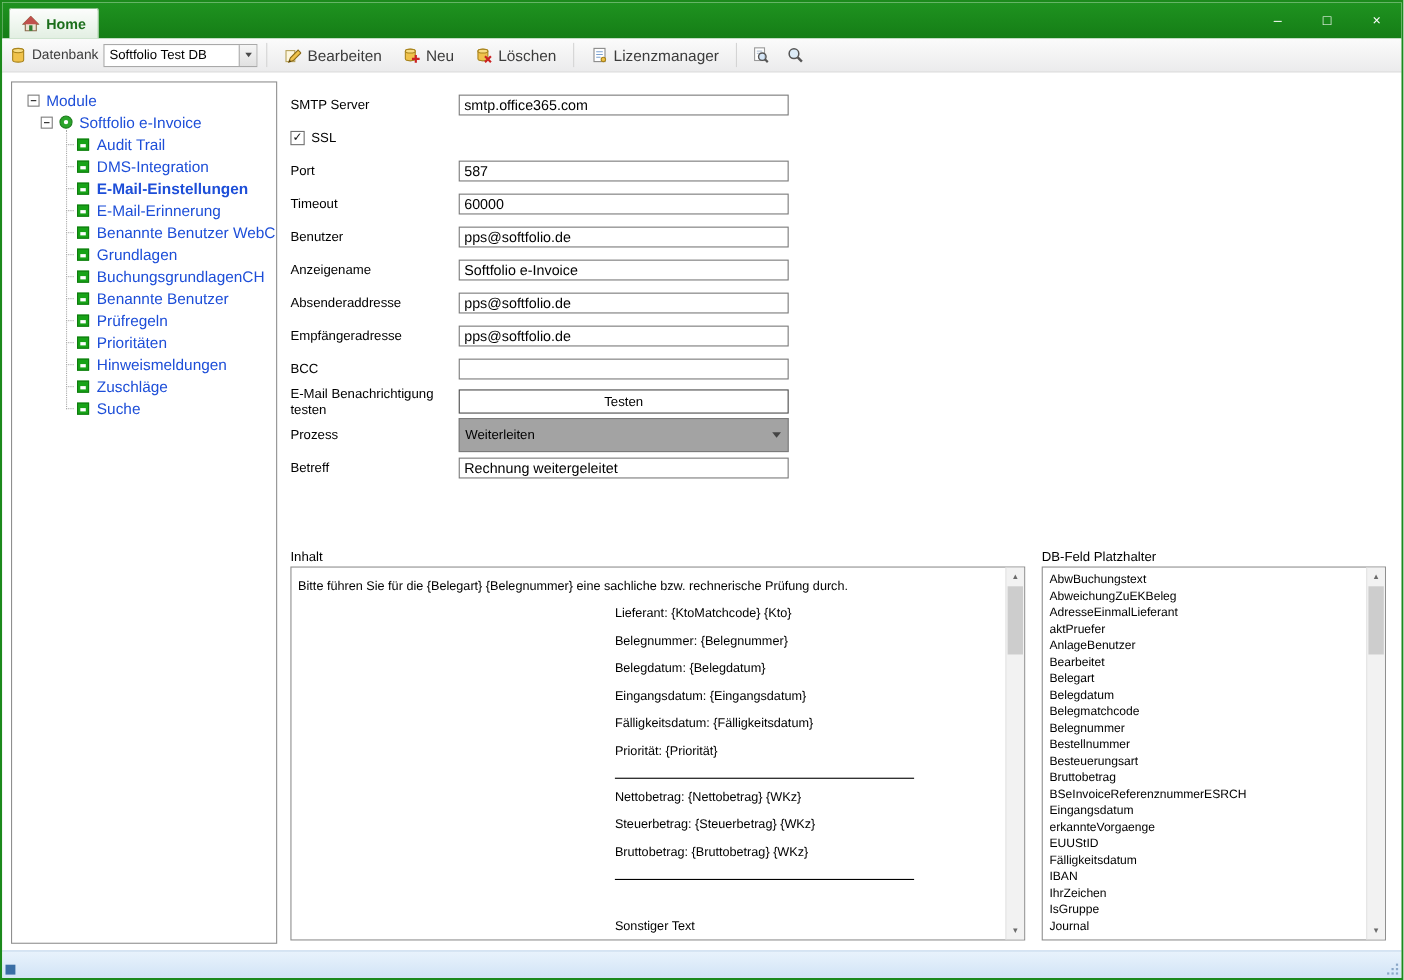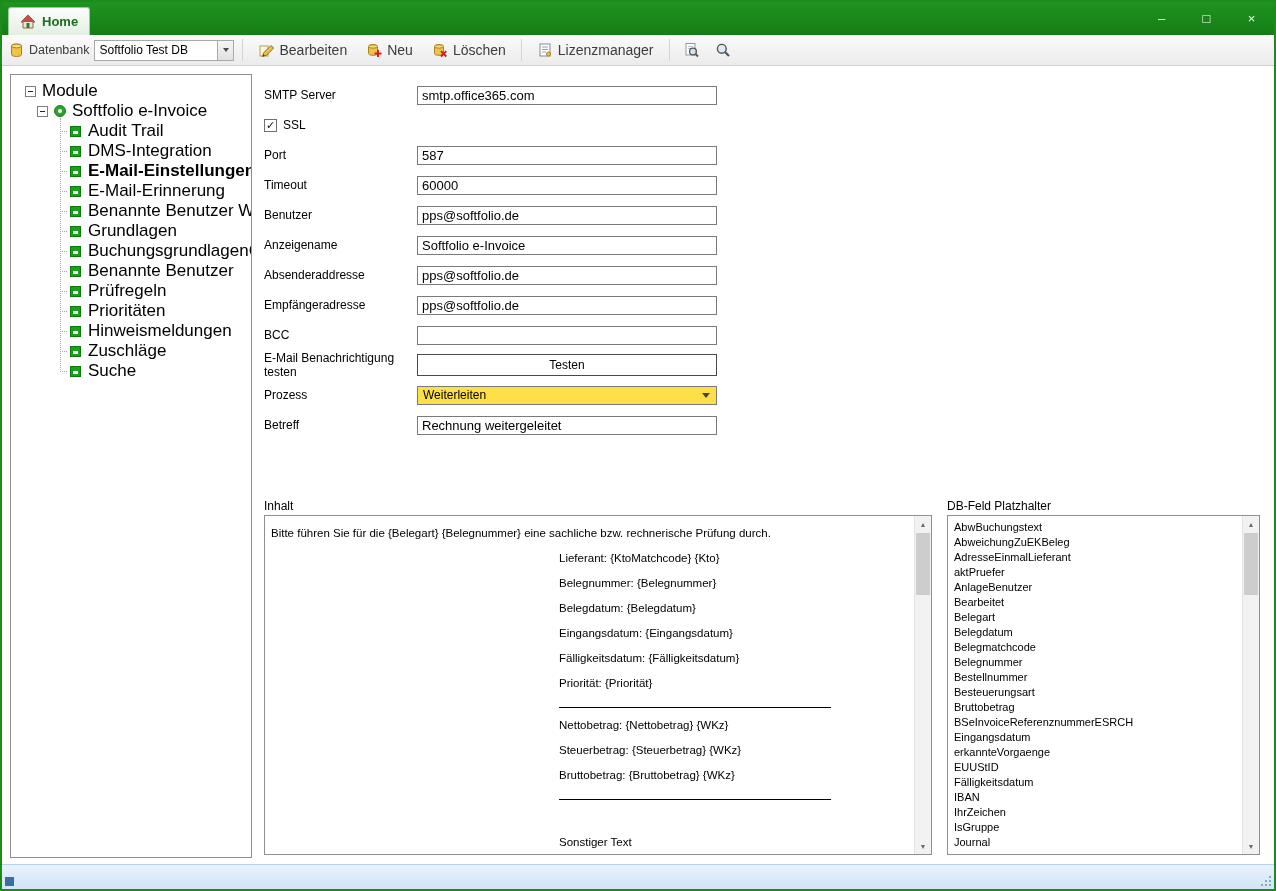--- a/index.html
+++ b/index.html
@@ -39,36 +39,36 @@
   .expander{width:9px;height:9px;border:1px solid #7d7d7d;background:#fff;display:inline-block;position:relative;margin-right:6px;flex:none;box-sizing:content-box;}
   .expander::after{content:"";position:absolute;left:2px;right:2px;top:4px;height:1px;background:#222;}
   .group-icon{width:12px;height:12px;border-radius:50%;background:#2aa52a;border:1px solid #1d7d1d;margin-right:6px;position:relative;flex:none;box-sizing:border-box;}
   .group-icon::after{content:"";position:absolute;left:3px;top:3px;width:4px;height:4px;background:#fff;border-radius:50%;}
   .tree-children{position:relative;}
   .tree-children::before{content:"";position:absolute;left:49px;top:-3px;bottom:9px;border-left:1px dotted #a8a8a8;}
   .tree-item{display:flex;align-items:center;height:20px;padding-left:49px;cursor:default;}
   .tree-stub{width:7px;border-top:1px dotted #a8a8a8;margin-right:3px;flex:none;}
   .leaf-icon{width:11px;height:11px;background:#17a317;border:1px solid #0f7a0f;margin-right:7px;position:relative;flex:none;box-sizing:border-box;}
   .leaf-icon::after{content:"";position:absolute;left:2px;bottom:2px;width:5px;height:3px;background:#fff;}
-  .tree-text{font-size:17px;color:#000000;white-space:nowrap;}
+  .tree-text{font-size:14px;color:#1d4ed8;white-space:nowrap;}
   .tree-item.selected .tree-text{font-weight:700;}
 
   
   .form-area{position:absolute;left:262px;top:14px;width:470px;}
   .form-row{display:flex;align-items:center;height:30px;}
   .form-label{width:153px;flex:none;font-size:12px;color:#000;}
   .form-field{width:300px;flex:none;}
   .textbox{width:100%;height:19px;box-sizing:border-box;border:1px solid #7a7a7a;padding:1px 4px;
     font-family:"Liberation Sans","DejaVu Sans",sans-serif;font-size:13px;color:#000;background:#fff;}
   .checkbox-wrap{display:flex;align-items:center;gap:6px;width:auto;}
   .checkbox{width:13px;height:13px;border:1px solid #707070;background:#fff;display:flex;align-items:center;justify-content:center;
     font-size:11px;line-height:13px;color:#111;box-sizing:border-box;flex:none;}
   .test-button{width:100%;height:22px;border:1px solid #4a4a4a;background:#fff;
     font-family:"Liberation Sans","DejaVu Sans",sans-serif;font-size:12px;color:#000;cursor:default;}
-  .selectbox{display:flex;align-items:center;height:19px;border:1px solid #7a7a7a;background:#fde047;box-sizing:border-box;cursor:default;}
+  .selectbox{display:flex;align-items:center;height:31px;border:1px solid #7a7a7a;background:#a3a3a3;box-sizing:border-box;cursor:default;}
   .select-text{flex:1;padding:0 5px;font-size:12px;white-space:nowrap;overflow:hidden;}
   .select-chevron{width:0;height:0;border-left:4px solid transparent;border-right:4px solid transparent;border-top:5px solid #444;margin-right:6px;flex:none;}
 
   
   .content-label{position:absolute;left:262px;top:433px;font-size:12px;color:#000;}
   .content-box{position:absolute;left:262px;top:449px;width:668px;height:340px;border:1px solid #8f8f8f;background:#fff;box-sizing:border-box;}
   .content-inner{position:absolute;left:6px;top:5px;right:22px;bottom:2px;overflow:hidden;font-size:11.5px;color:#000;}
   .content-line{height:25px;line-height:25px;white-space:pre;overflow:hidden;}
   .content-line.indent{padding-left:288px;}
   .content-rule-wrap{height:17px;position:relative;}

